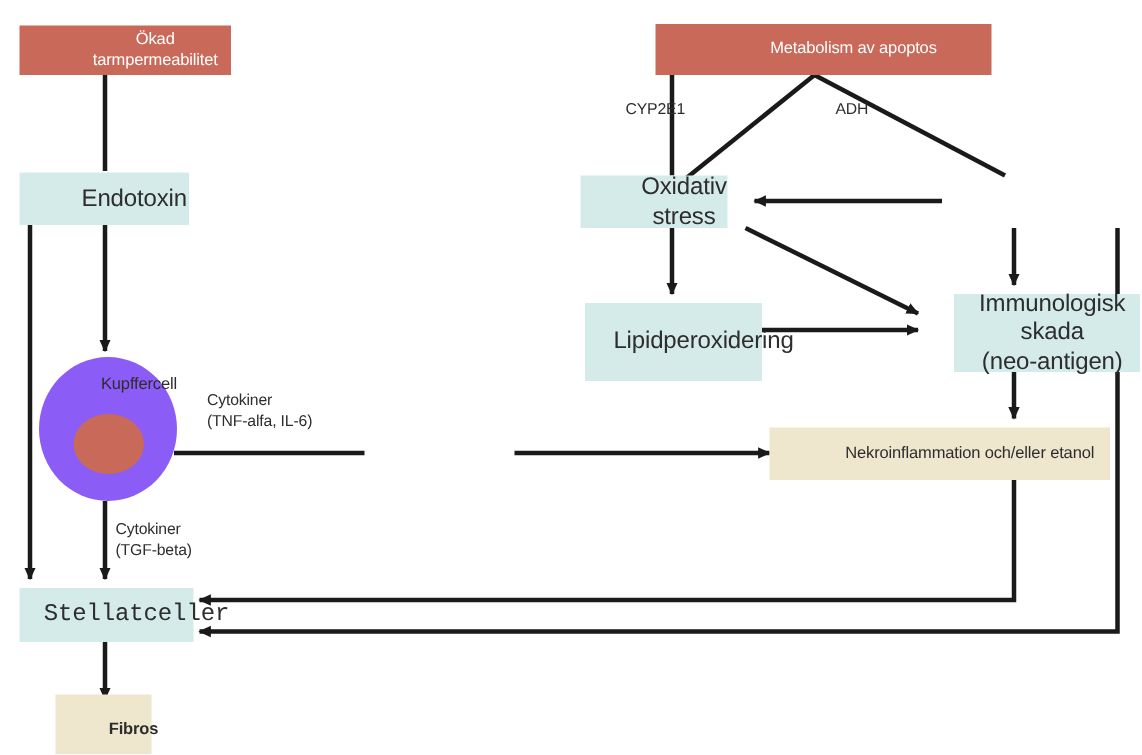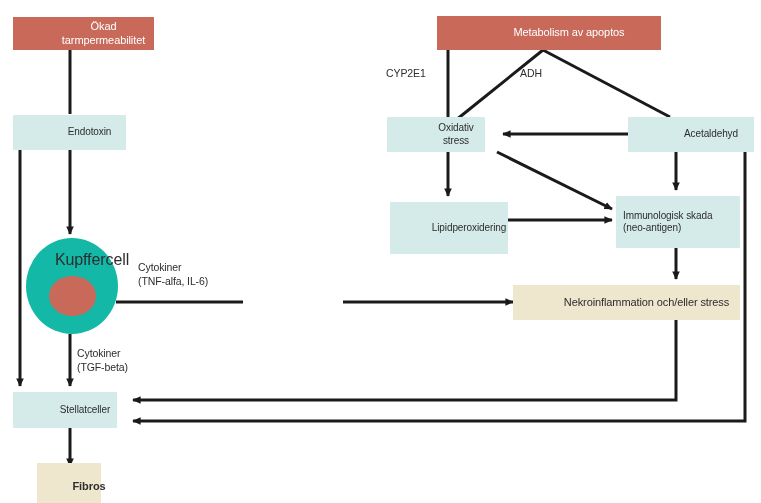--- a/index.html
+++ b/index.html
@@ -27,34 +27,35 @@
     padding-left: 40px;
   }
   .node-red {
     background: #c8695a;
     color: #ffffff;
     font-size: 11px;
   }
   .node-teal {
     background: #d5ebe9;
     color: #2d2d2d;
-    font-size: 10px;
+    font-size: 16px;
   }
   .node-cream {
     background: #efe6ce;
     color: #2d2d2d;
     font-size: 11px;
   }
   .node-circle {
     border-radius: 50%;
-    background: #14b8a6;
+    background: #8b5cf6;
     color: #2d2d2d;
-    font-size: 16px;
+    font-size: 11px;
     align-items: flex-start;
     padding-top: 12px;
+    justify-content: flex-end;
   }
   .nucleus {
     position: absolute;
     border-radius: 50%;
     background: #c8695a;
   }
   .edge-label {
     position: absolute;
     font-size: 10.5px;
     color: #2d2d2d;
@@ -124,41 +125,40 @@
 
   <div class="node node-red" style="left:13px; top:17px; width:141px; height:33px;">Ökad tarmpermeabilitet</div>
 
   <div class="node node-teal" style="left:13px; top:115px; width:113px; height:35px;">Endotoxin</div>
 
   <div class="node node-circle" style="left:26px; top:238px; width:92px; height:96px;">
     <span>Kupffercell</span>
   </div>
   <div class="nucleus" style="left:49px; top:276px; width:47px; height:40px;"></div>
 
-  <div class="node node-teal" style="left:13px; top:392px; width:104px; height:36px;">Stellatceller</div>
+  <div class="node node-teal" style="left:13px; top:392px; width:116px; height:36px;font-family:Liberation Mono, monospace;">Stellatceller</div>
 
   <div class="node node-cream" style="left:37px; top:463px; width:64px; height:48px;font-weight:bold;">Fibros</div>
 
 
   <div class="node node-red" style="left:437px; top:16px; width:224px; height:34px;">Metabolism av apoptos</div>
 
   <div class="node node-teal" style="left:387px; top:117px; width:98px; height:35px;">Oxidativ stress</div>
 
-  <div class="node node-teal" style="left:628px; top:117px; width:126px; height:35px;">Acetaldehyd</div>
 
   <div class="node node-teal" style="left:390px; top:202px; width:118px; height:52px;">Lipidperoxidering</div>
 
-  <div class="node node-teal" style="left:616px; top:196px; width:124px; height:52px; white-space:pre-line; text-align:left; justify-content:flex-start; padding-left:7px;">Immunologisk skada
+  <div class="node node-teal" style="left:636px; top:196px; width:124px; height:52px; white-space:pre-line; text-align:center; justify-content:flex-start; padding-left:7px;">Immunologisk skada
 (neo-antigen)</div>
 
-  <div class="node node-cream" style="left:513px; top:285px; width:227px; height:35px;">Nekroinflammation och/eller stress</div>
+  <div class="node node-cream" style="left:513px; top:285px; width:227px; height:35px;">Nekroinflammation och/eller etanol</div>
 
-  <div class="edge-label" style="left:386px; top:67px;">CYP2E1</div>
+  <div class="edge-label" style="left:417px; top:67px;">CYP2E1</div>
 
-  <div class="edge-label" style="left:520px; top:67px;">ADH</div>
+  <div class="edge-label" style="left:557px; top:67px;">ADH</div>
 
   <div class="edge-label" style="left:138px; top:261px;">Cytokiner
 (TNF-alfa, IL-6)</div>
 
   <div class="edge-label" style="left:77px; top:347px;">Cytokiner
 (TGF-beta)</div>
 
 </div>
 
 </body></html>

